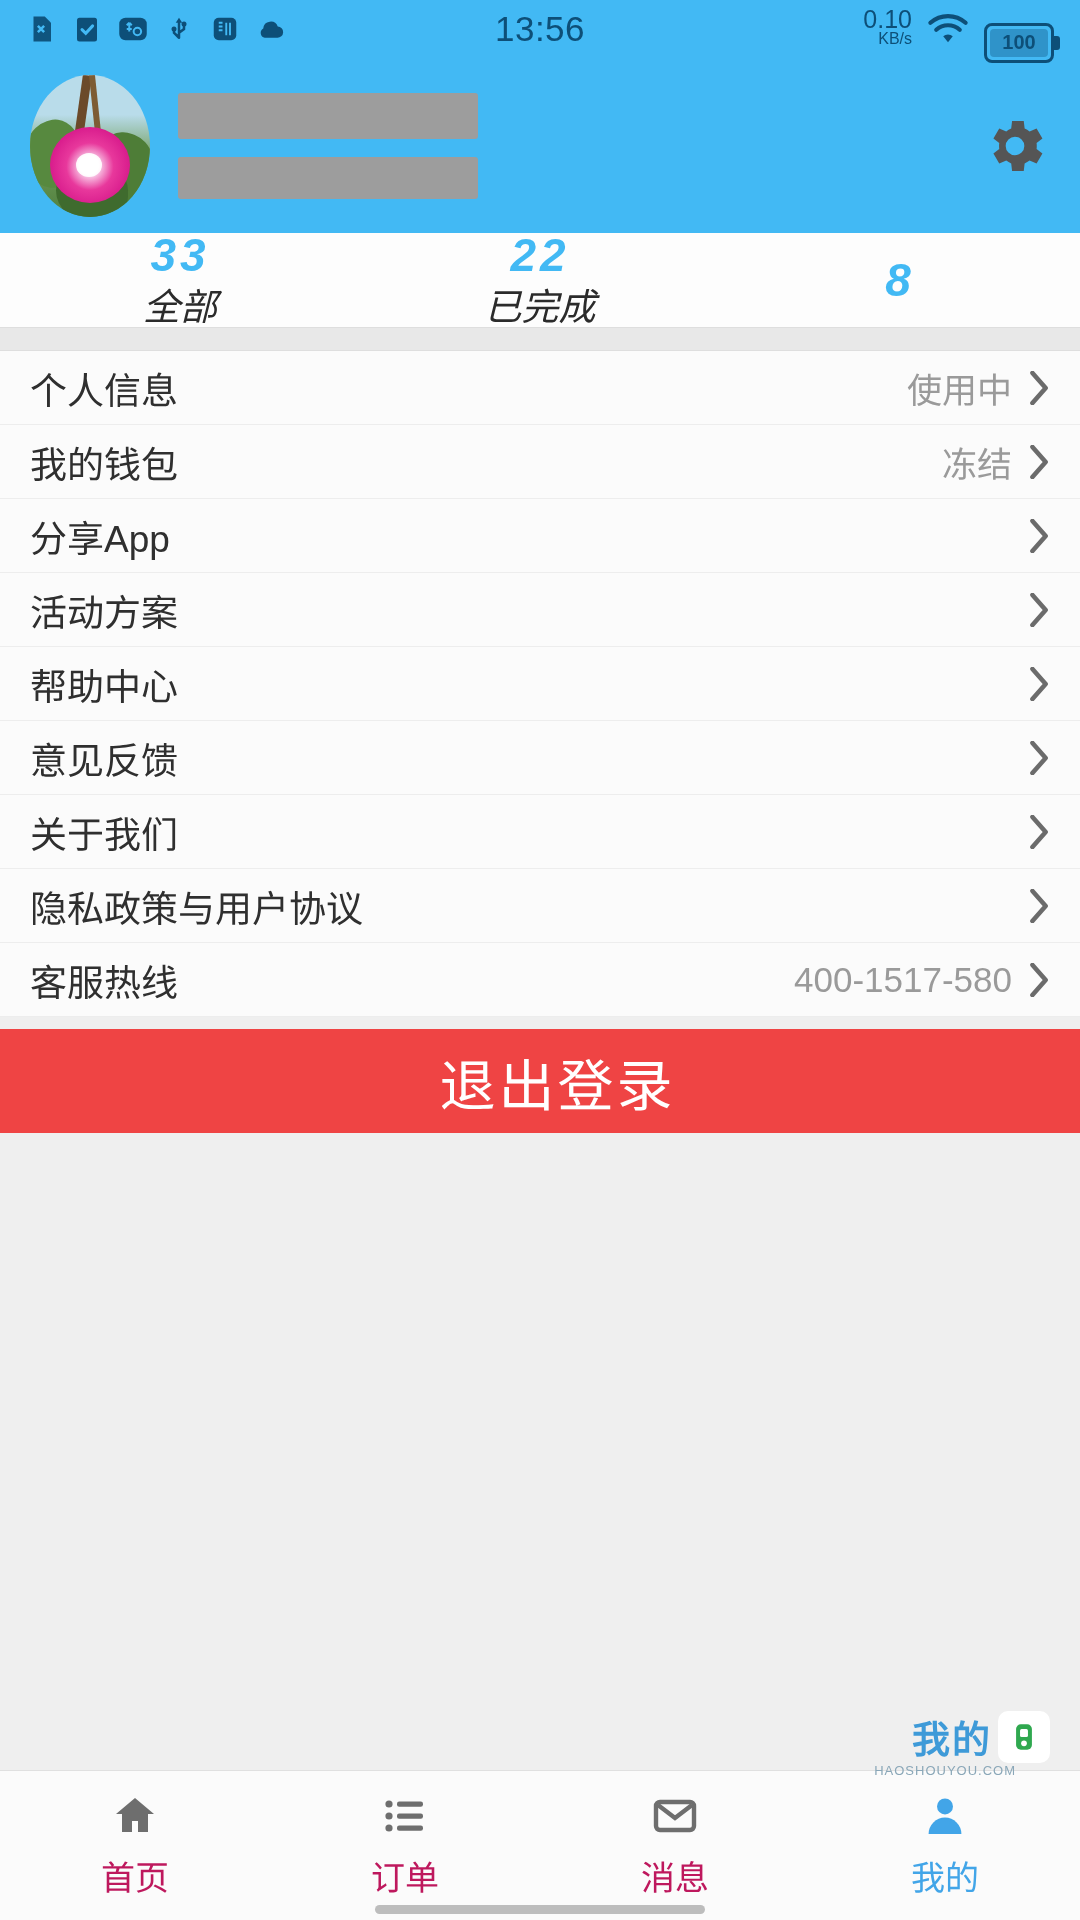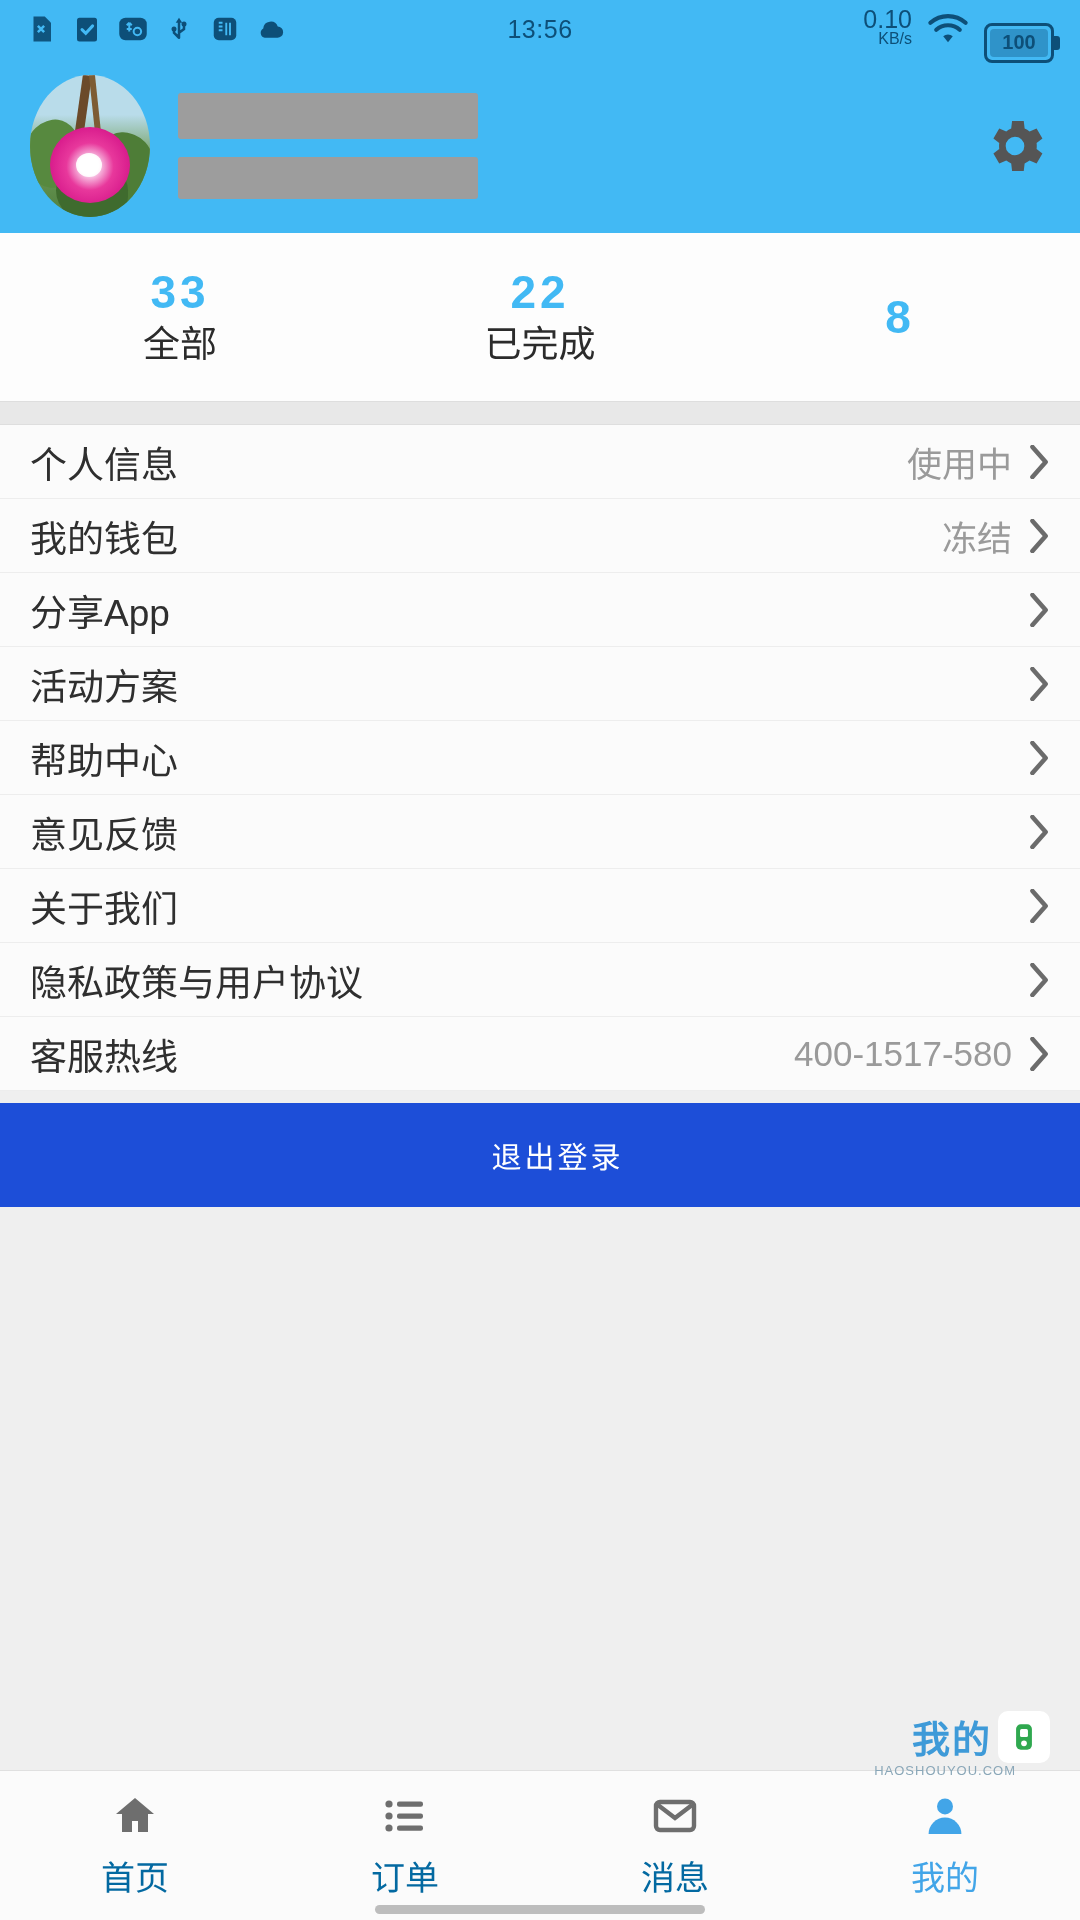--- a/index.html
+++ b/index.html
@@ -13,21 +13,21 @@
 
   
   .statusbar{
     height:58px; background:#42b9f4; display:flex;
     align-items:center; padding:0 26px; position:relative;
   }
   .sb-left{ display:flex; align-items:center; gap:16px; }
   .sb-ico{ width:30px; height:30px; display:block; }
   .sb-center{
     position:absolute; left:0; right:0; text-align:center;
-    font-size:25px; color:#0d4f78; letter-spacing:.5px; font-weight:400;
+    font-size:35px; color:#0d4f78; letter-spacing:.5px; font-weight:400;
     pointer-events:none;
   }
   .sb-right{ margin-left:auto; display:flex; align-items:center; gap:14px; z-index:2;}
   .netspeed{ color:#0d4f78; font-size:17px; line-height:19px; text-align:right; }
   .netspeed b{ font-weight:400; display:block; font-size:25px;}
   .netspeed span{ display:block; font-size:16px; }
   .battery{
     width:70px; height:40px; border:3px solid #0d4f78; border-radius:8px;
     position:relative; display:flex; align-items:center; justify-content:center;margin-top:27px;
   }
@@ -66,21 +66,21 @@
     border-radius:50%; background:radial-gradient(circle,#ffffff 0 55%, #ffe9f6 100%);
   }
   .names{ margin-left:28px; display:flex; flex-direction:column; gap:18px; }
   .redact{ background:#9d9d9d; border-radius:3px; }
   .redact.l1{ width:300px; height:46px; }
   .redact.l2{ width:300px; height:42px; }
   .gear-btn{ margin-left:auto; width:70px; height:70px; }
 
   
   .stats{
-    background:#fdfdfd; height:168px; display:flex; align-items:center;
+    background:#fdfdfd; height:94px; display:flex; align-items:center;font-style:italic;
   }
   .stat{ flex:1; text-align:center; }
   .stat .num{
     color:#42b9f4; font-size:46px; font-weight:700; letter-spacing:4px;
     line-height:54px;
   }
   .stat .lbl{ color:#2b2b2b; font-size:37px; line-height:48px; margin-top:2px; }
 
   .gap{ height:24px; background:#e8e8e8; border-top:1px solid #dedede; border-bottom:1px solid #dedede;}
 
@@ -91,22 +91,22 @@
     border-bottom:1px solid #ededed; background:#fbfbfb;
   }
   .row .title{ font-size:37px; color:#2f2f2f; }
   .row .right{ margin-left:auto; display:flex; align-items:center; gap:18px;}
   .row .value{ font-size:35px; color:#9a9a9a; }
   .chev{ width:20px; height:34px; flex:none; }
 
   
   .logout-wrap{ padding:12px 0 0 0; background:#efefef; }
   .logout{
-    height:104px; background:#1d4ed8; display:flex; align-items:center;
-    justify-content:center; color:#ffffff; font-size:30px; letter-spacing:3px;
+    height:104px; background:#ef4444; display:flex; align-items:center;
+    justify-content:center; color:#ffffff; font-size:56px; letter-spacing:3px;
     width:100%; border:none; font-family:inherit;padding-left:35px;
   }
 
   .filler{ background:#efefef; flex:1; position:relative; }
   .watermark{
     position:absolute; right:30px; bottom:6px; display:flex; align-items:center; gap:6px;
   }
   .wm-text{ font-size:38px; color:#3e9ad8; font-weight:700; letter-spacing:2px;}
   .wm-badge{
     width:52px;height:52px;border-radius:10px;background:#ffffff;
@@ -114,21 +114,21 @@
   }
   .wm-sub{ position:absolute; right:34px; bottom:-14px; font-size:13px; color:#8aa7b8; letter-spacing:1px;}
 
   
   .tabbar{
     height:150px; background:#fbfbfb; border-top:1px solid #e0e0e0;
     display:flex; align-items:center;
   }
   .tab{ flex:1; display:flex; flex-direction:column; align-items:center; gap:10px;}
   .tab .ticon{ width:56px; height:50px; display:flex; align-items:center; justify-content:center;}
-  .tab .tlabel{ font-size:34px; color:#0369a1; }
+  .tab .tlabel{ font-size:34px; color:#be185d; }
   .tab.active .tlabel{ color:#42a5e8; }
 
   .homebar{
     position:absolute; bottom:6px; left:50%; transform:translateX(-50%);
     width:330px; height:9px; background:#bdbdbd; border-radius:5px;
   }
   .page{ display:flex; flex-direction:column; height:1920px; }
 </style>
 </head>
 <body>

